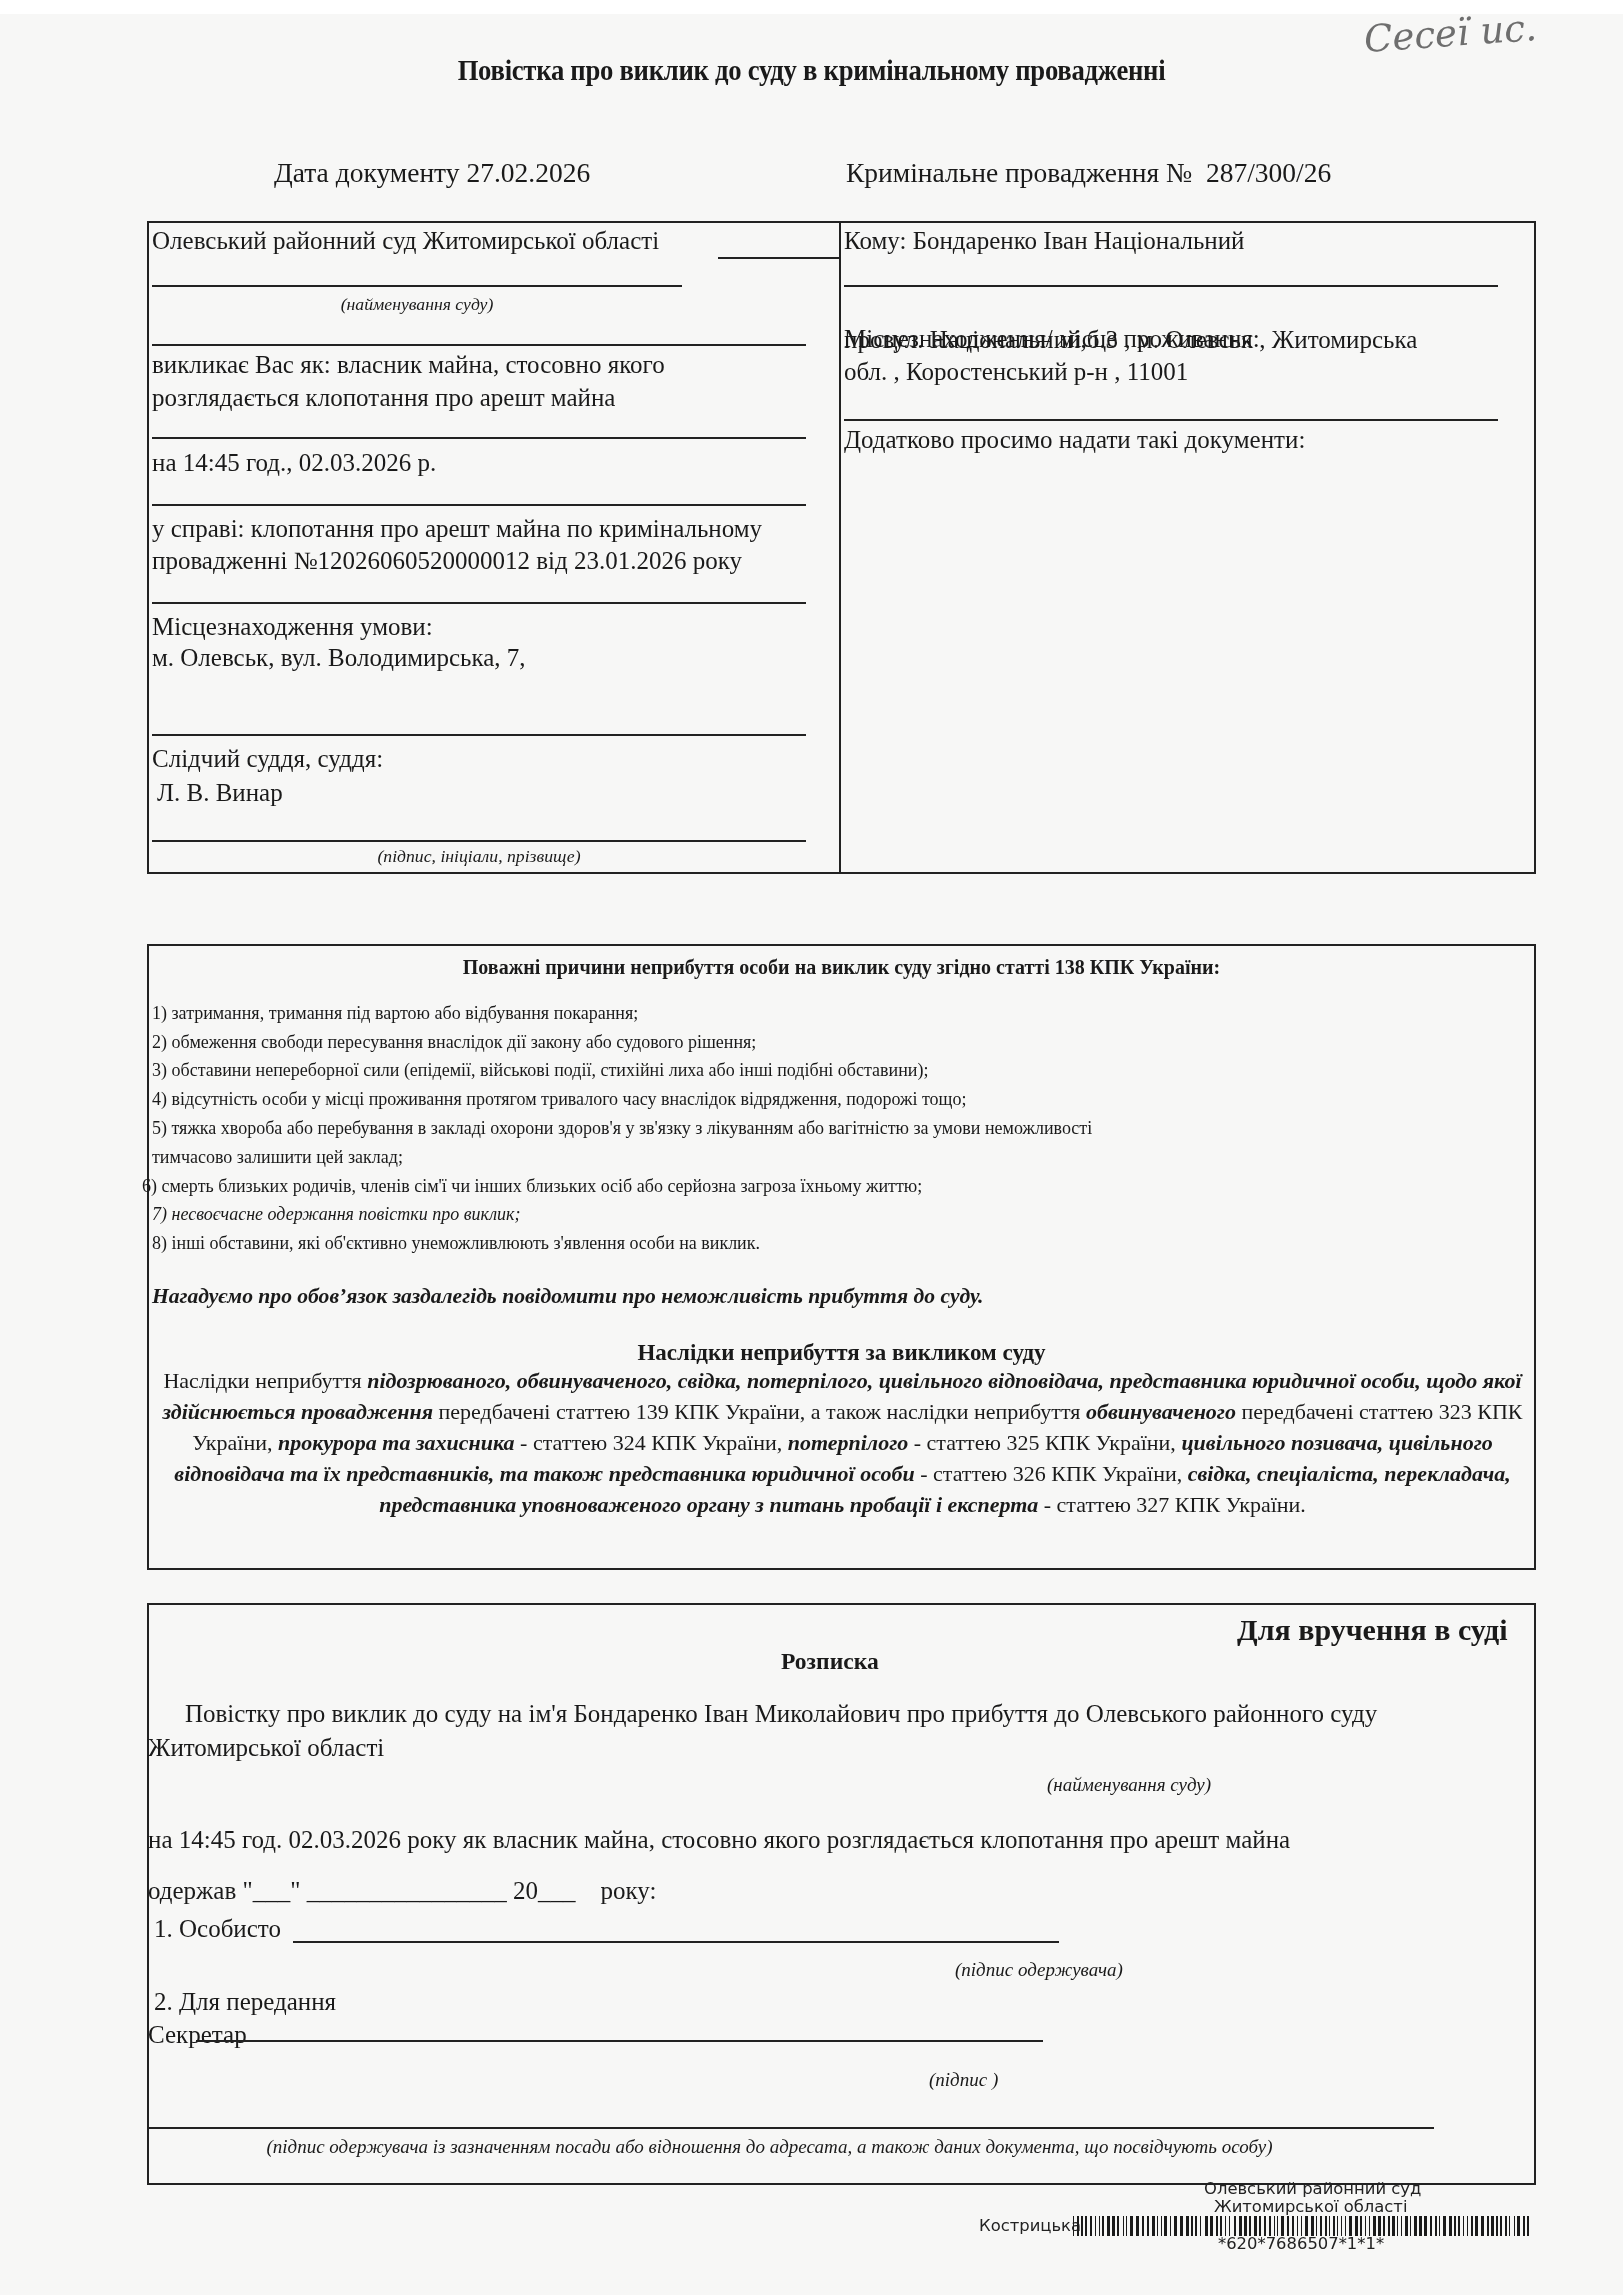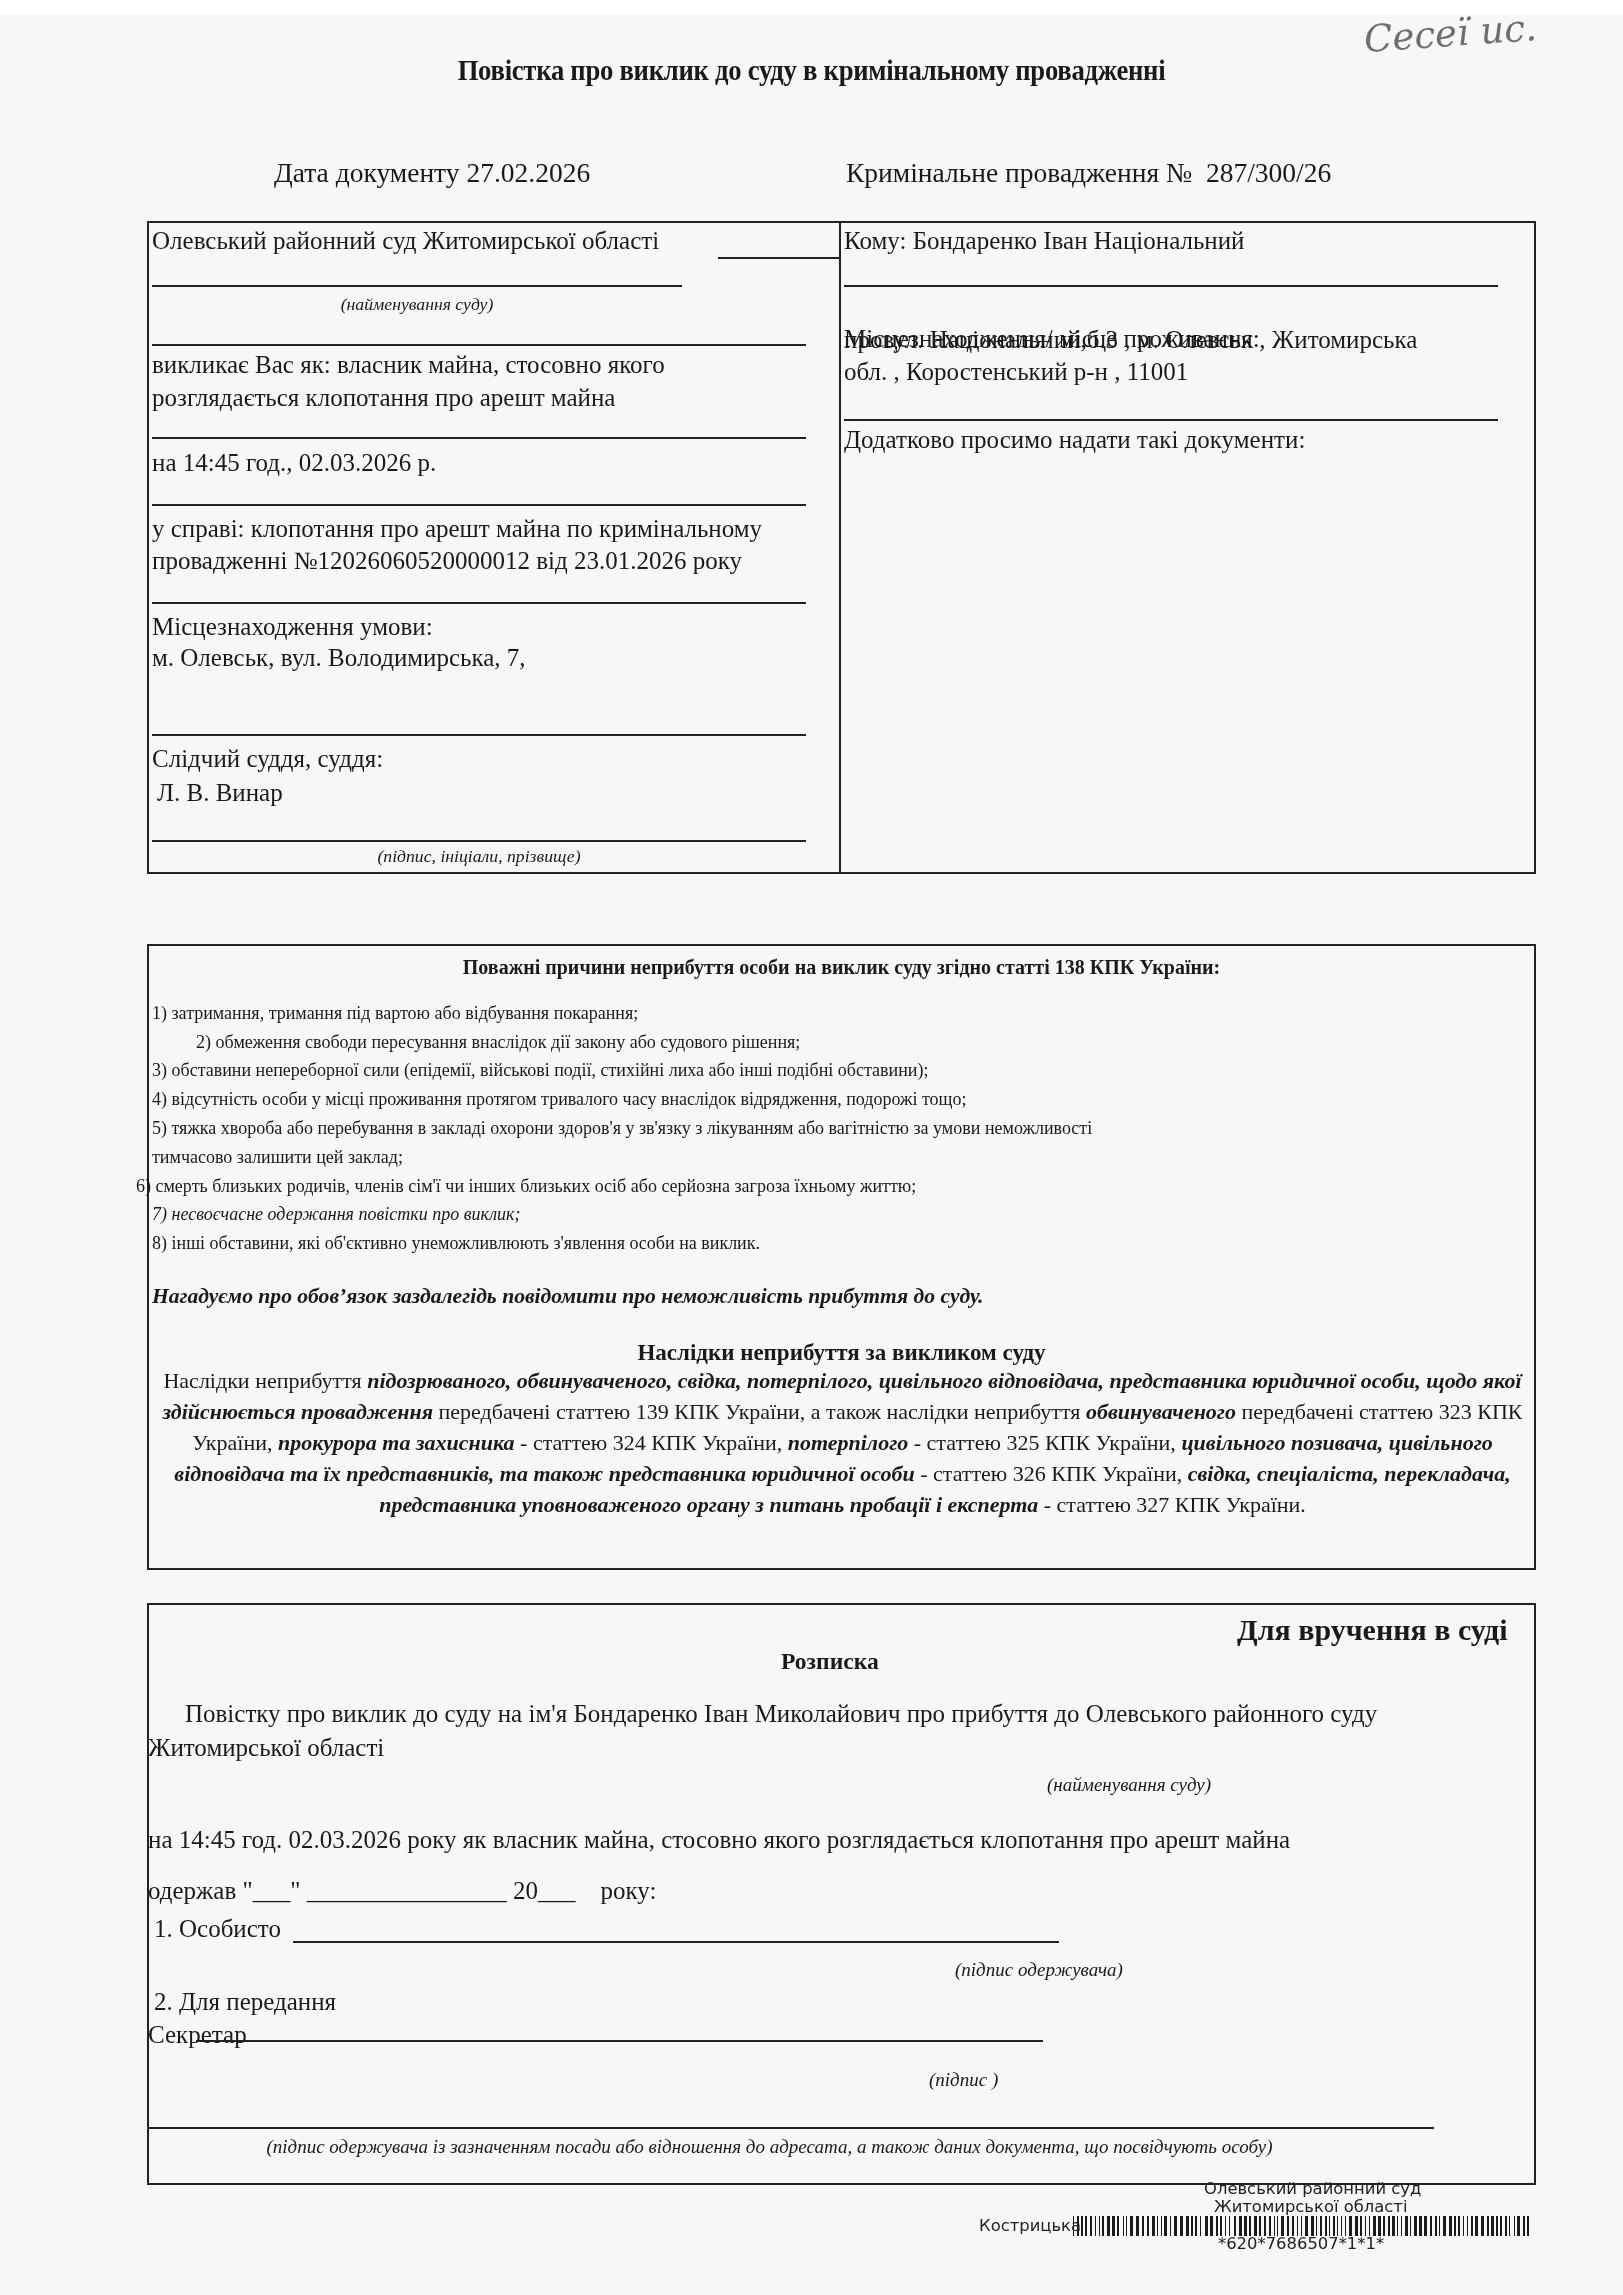--- a/index.html
+++ b/index.html
@@ -80,26 +80,26 @@
 <div class="t" style="left:844px; top:294px;margin-top:32px;">Місцезнаходження/ місце проживання:</div>
 <div class="t" style="left:844px; top:327px;">провул. Національний,б.3  ,  м. Олевськ ,  Житомирська</div>
 <div class="t" style="left:844px; top:359px;">обл. ,  Коростенський р-н ,  11001</div>
 <div class="hline" style="left:844px; top:419px; width:654px;"></div>
 <div class="t" style="left:844px; top:427px;">Додатково просимо надати такі документи:</div>
 
 <div class="box" style="left:147px; top:944px; width:1389px; height:626px;"></div>
 <div class="t reasons-title" style="left:147px; width:1389px; top:957px; text-align:center;">Поважні причини неприбуття особи на виклик суду згідно статті 138 КПК України:</div>
 <div class="list">
   <div class="t" style="left:152px; top:1004px;">1) затримання, тримання під вартою або відбування покарання;</div>
-  <div class="t" style="left:152px; top:1033px;margin-left:44px;">2) обмеження свободи пересування внаслідок дії закону або судового рішення;</div>
+  <div class="t" style="left:152px; top:1033px;">2) обмеження свободи пересування внаслідок дії закону або судового рішення;</div>
   <div class="t" style="left:152px; top:1061px;">3) обставини непереборної сили (епідемії, військові події, стихійні лиха або інші подібні обставини);</div>
   <div class="t" style="left:152px; top:1090px;">4) відсутність особи у місці проживання протягом тривалого часу внаслідок відрядження, подорожі тощо;</div>
   <div class="t" style="left:152px; top:1119px;">5) тяжка хвороба або перебування в закладі охорони здоров'я у зв'язку з лікуванням або вагітністю за умови неможливості</div>
   <div class="t" style="left:152px; top:1148px;">тимчасово залишити цей заклад;</div>
-  <div class="t" style="left:136px; top:1177px;">6) смерть близьких родичів, членів сім'ї чи інших близьких осіб або серйозна загроза їхньому життю;</div>
+  <div class="t" style="left:142px; top:1177px;">6) смерть близьких родичів, членів сім'ї чи інших близьких осіб або серйозна загроза їхньому життю;</div>
   <div class="t" style="left:152px; top:1205px;font-style:italic;">7) несвоєчасне одержання повістки про виклик;</div>
   <div class="t" style="left:152px; top:1234px;">8) інші обставини, які об'єктивно унеможливлюють з'явлення особи на виклик.</div>
 </div>
 <div class="t" style="left:152px; top:1286px; font-size:21.6px; font-weight:bold; font-style:italic;">Нагадуємо про обов’язок заздалегідь повідомити про неможливість прибуття до суду.</div>
 <div class="t" style="left:147px; width:1389px; top:1341px; text-align:center; font-size:23px; font-weight:bold;">Наслідки неприбуття за викликом суду</div>
 <div class="cons" style="top:1365px;" id="consequences"><span>Наслідки неприбуття </span><span class="bi">підозрюваного, обвинуваченого, свідка, потерпілого, цивільного відповідача, представника юридичної особи, щодо якої здійснюється провадження</span><span> передбачені статтею 139 КПК України, а також наслідки неприбуття </span><span class="bi">обвинуваченого</span><span> передбачені статтею 323 КПК України, </span><span class="bi">прокурора та захисника</span><span> - статтею 324 КПК України, </span><span class="bi">потерпілого</span><span> - статтею 325 КПК України, </span><span class="bi">цивільного позивача, цивільного відповідача та їх представників, та також представника юридичної особи</span><span> - статтею 326 КПК України, </span><span class="bi">свідка, спеціаліста, перекладача, представника уповноваженого органу з питань пробації і експерта</span><span> - статтею 327  КПК України.</span></div>
 
 <div class="box" style="left:147px; top:1603px; width:1389px; height:582px;"></div>
 <div class="t" style="left:1217px; top:1615px; font-size:30px; font-weight:bold;margin-left:20px;">Для вручення в суді</div>
 <div class="t" style="left:781px; top:1650px; font-size:23.6px; font-weight:bold;">Розписка</div>

